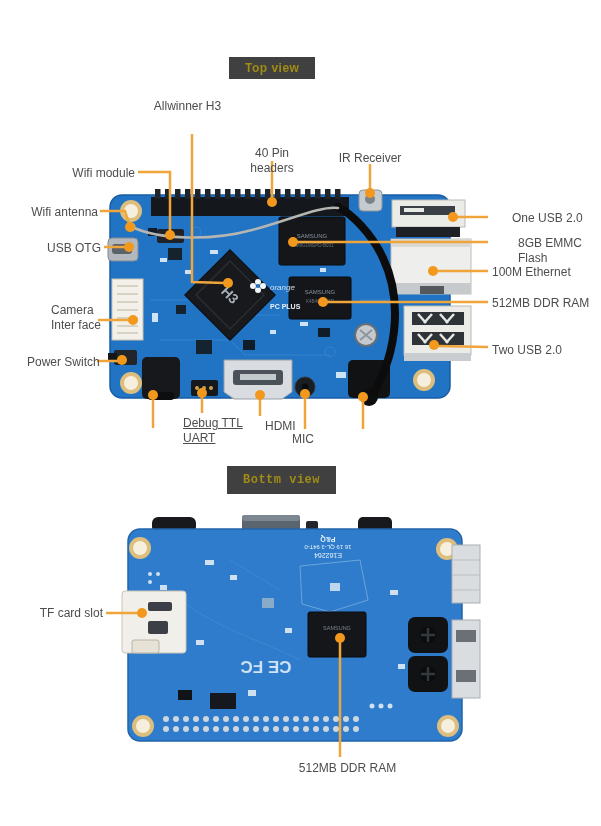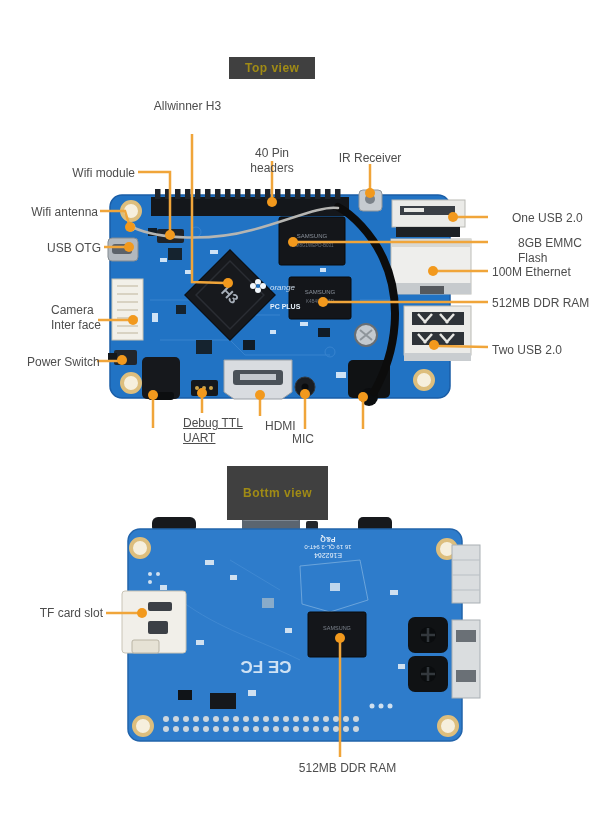--- a/index.html
+++ b/index.html
@@ -368,21 +368,21 @@
       <circle cx="202" cy="393" r="5"></circle>
       <circle cx="260" cy="395" r="5"></circle>
       <circle cx="305" cy="394" r="5"></circle>
       <circle cx="363" cy="397" r="5"></circle>
       <circle cx="142" cy="613" r="5"></circle>
       <circle cx="340" cy="638" r="5"></circle>
     </g>
   </svg>
 
   <div class="badge" style="left:229px;top:57px;">Top view</div>
-  <div class="badge" style="left:227px;top:466px;padding:20px 16px;">Bottm view</div>
+  <div class="badge" style="left:227px;top:466px;padding:7px 16px;font-family:Liberation Mono, monospace;">Bottm view</div>
 
   <div class="lbl ta-c" style="left:60px;top:99px;width:255px;">
     <span>Allwinner H3</span>
   </div>
   <div class="lbl ta-c" style="left:233px;top:146px;width:78px;">40 Pin headers</div>
   <div class="lbl ta-c" style="left:332px;top:151px;width:76px;">IR Receiver</div>
   <div class="lbl ta-r" style="left:45px;top:166px;width:90px;">Wifi module</div>
   <div class="lbl ta-r" style="left:18px;top:205px;width:80px;">Wifi antenna</div>
   <div class="lbl ta-r" style="left:28px;top:241px;width:73px;">USB OTG</div>
   <div class="lbl" style="left:51px;top:303px;">

